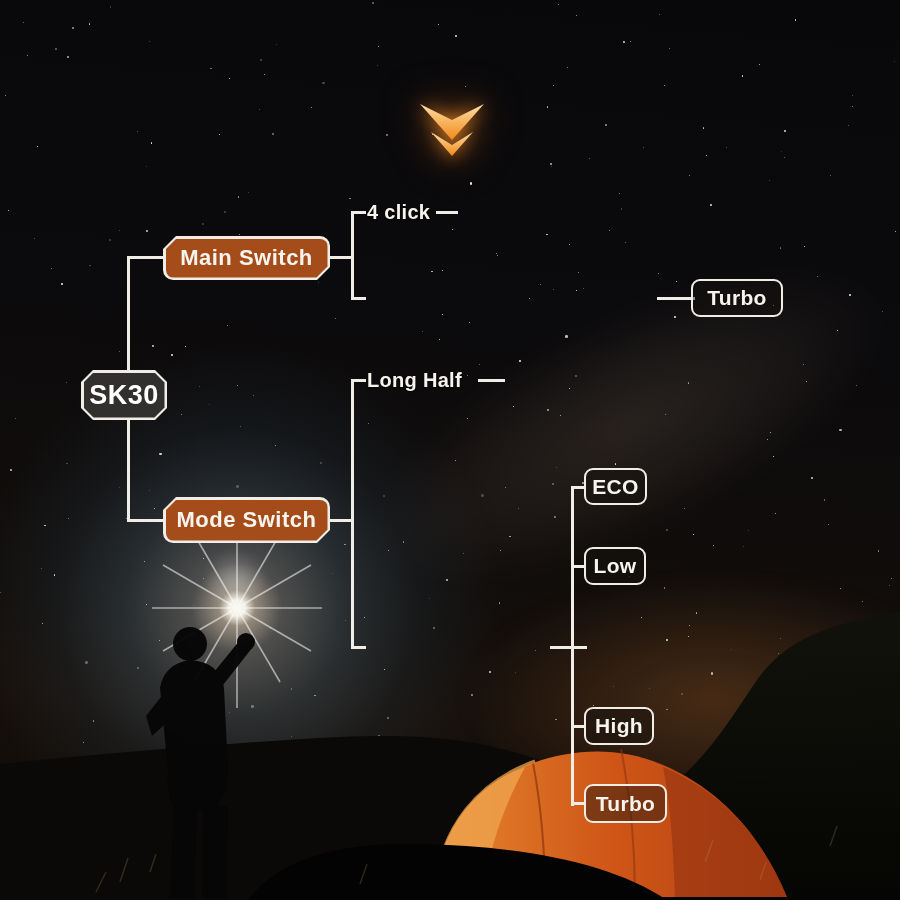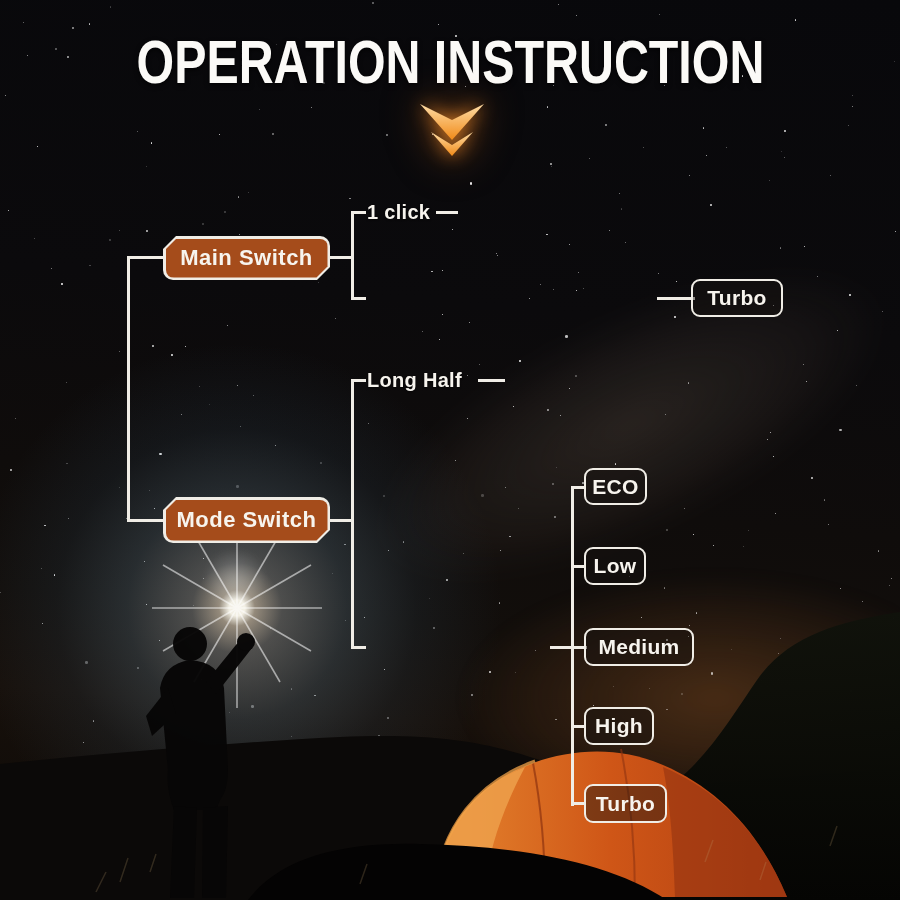--- a/index.html
+++ b/index.html
@@ -364,21 +364,20 @@
       <path d="M120,882 l8,-24"></path>
         <path d="M150,872 l6,-18"></path>
         <path d="M96,892 l10,-20"></path>
       <path d="M360,884 l7,-20"></path>
         <path d="M705,862 l8,-22"></path>
         <path d="M760,880 l6,-18"></path>
         <path d="M830,846 l7,-20"></path>
     </g>
   </svg>
 
-  <div class="title"><span>OPERATION INSTRUCTION</span></div>
   <svg class="chev" width="68" height="52">
     <defs>
         <linearGradient id="chg" x1="0" y1="0" x2="0" y2="1">
       <stop offset="0" stop-color="#ffdda6"></stop>
           <stop offset="1" stop-color="#f08a18"></stop>
     </linearGradient>
       </defs>
     <polygon points="2,0 34,16 66,0 34,36" fill="url(#chg)"></polygon>
     <polygon points="13,28 34,41 55,28 34,52" fill="url(#chg)"></polygon>
   </svg>
@@ -399,31 +398,33 @@
     <i class="ln" style="left:354px;top:379px;width:12px;height:3px"></i>
     <i class="ln" style="left:478px;top:379px;width:27px;height:3px"></i>
     <i class="ln" style="left:354px;top:646px;width:12px;height:3px"></i>
     <i class="ln" style="left:550px;top:646px;width:37px;height:3px"></i>
     <i class="ln" style="left:571px;top:486px;width:3px;height:320px"></i>
     <i class="ln" style="left:574px;top:486px;width:12px;height:3px"></i>
     <i class="ln" style="left:574px;top:565px;width:12px;height:3px"></i>
     <i class="ln" style="left:574px;top:725px;width:12px;height:3px"></i>
     <i class="ln" style="left:574px;top:802px;width:12px;height:3px"></i>
 
+    <div class="octo" style="left:81px;top:370px;width:86px;height:50px">
+      <span>SK30</span>
+      </div>
 
     <div class="obox" style="left:163px;top:236px;width:167px;height:44px">
       <span>Main Switch</span>
       </div>
     <div class="obox" style="left:163px;top:497px;width:167px;height:46px">
       <span>Mode Switch</span>
       </div>
 
-    <div class="albl" style="left:367px;top:199px">1 click</div>
+    <div class="albl" style="left:367px;top:199px">4 click</div>
     <div class="albl" style="left:367px;top:367px">Long Half</div>
 
     <div class="rbox" style="left:691px;top:279px;width:92px;height:38px">Turbo</div>
     <div class="rbox" style="left:584px;top:468px;width:63px;height:37px">ECO</div>
     <div class="rbox" style="left:584px;top:547px;width:62px;height:38px">Low</div>
-    <div class="rbox" style="left:584px;top:628px;width:110px;height:38px">Medium</div>
     <div class="rbox" style="left:584px;top:707px;width:70px;height:38px">High</div>
     <div class="rbox" style="left:584px;top:784px;width:83px;height:39px">Turbo</div>
   </div>
 </div>
 
 </body></html>

